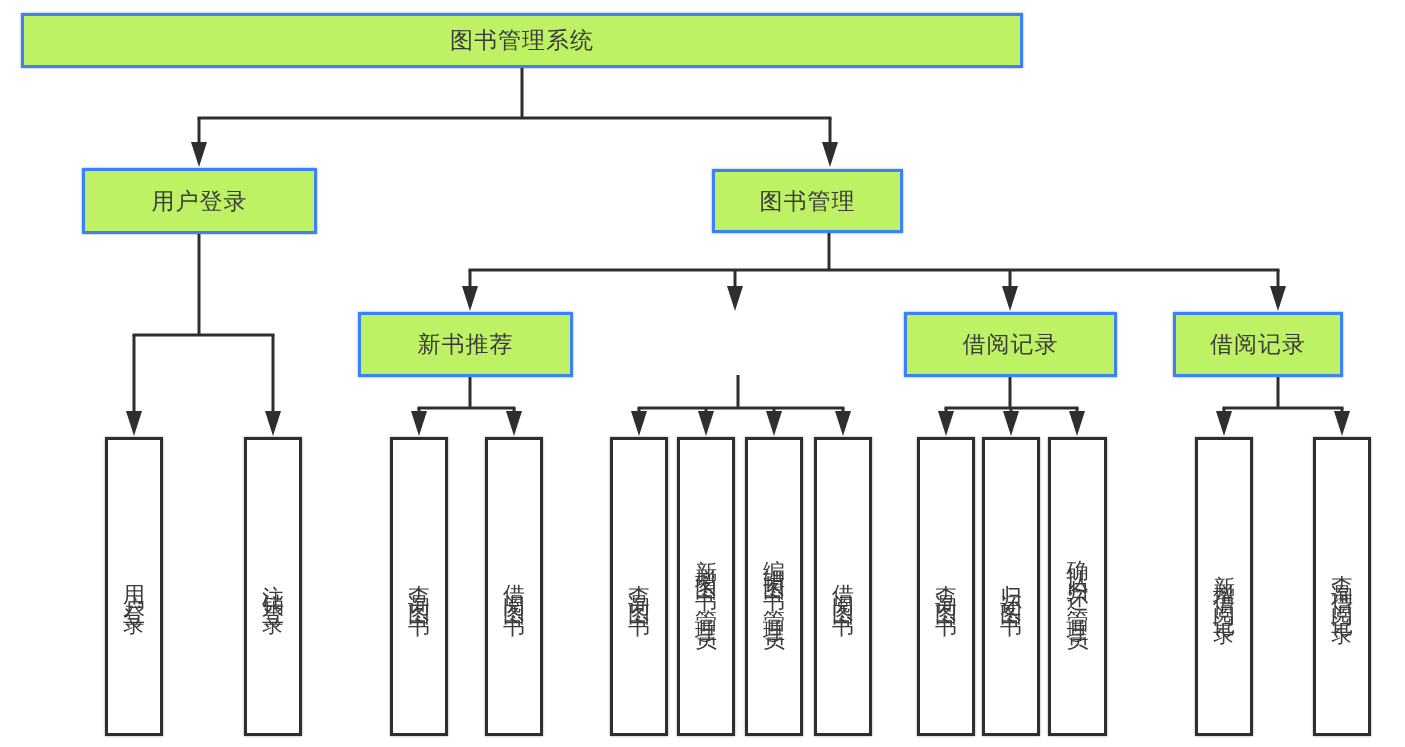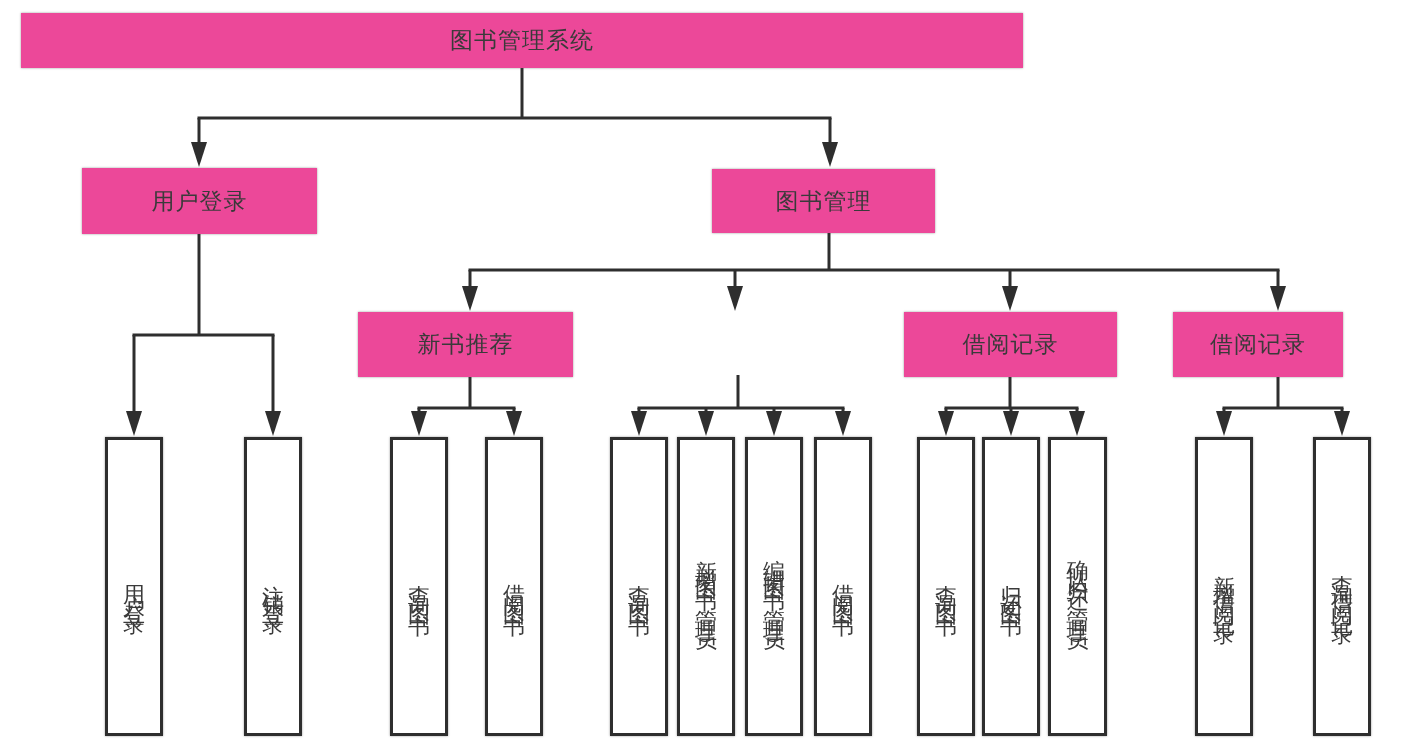--- a/index.html
+++ b/index.html
@@ -19,22 +19,22 @@
     background: #ffffff;
   }
   .connectors {
     position: absolute;
     left: 0; top: 0;
     width: 1405px;
     height: 747px;
   }
   .node {
     position: absolute;
-    background: #ec4899;
-    border: 3px solid #ec4899;
+    background: #bef264;
+    border: 3px solid #3b82f6;
     box-shadow: 0 0 2px rgba(70,70,70,0.55);
     display: flex;
     align-items: center;
     justify-content: center;
     font-size: 23px;
     letter-spacing: 1px;
     color: #3a3a3a;
     white-space: nowrap;
   }
   .leaf {
@@ -137,21 +137,21 @@
       <polygon points="1003,411 1019,411 1011,436"></polygon>
       <polygon points="1069,411 1085,411 1077,436"></polygon>
       <polygon points="1216,411 1232,411 1224,436"></polygon>
       <polygon points="1334,411 1350,411 1342,436"></polygon>
     </g>
   </svg>
 
   <div class="node" style="left:21px; top:13px; width:1002px; height:55px;">图书管理系统</div>
 
   <div class="node" style="left:82px; top:168px; width:235px; height:66px;">用户登录</div>
-  <div class="node" style="left:712px; top:169px; width:223px; height:64px;">图书管理</div>
+  <div class="node" style="left:712px; top:169px; width:191px; height:64px;">图书管理</div>
 
   <div class="node" style="left:358px; top:312px; width:215px; height:65px;">新书推荐</div>
   <div class="node" style="left:904px; top:312px; width:213px; height:65px;">借阅记录</div>
   <div class="node" style="left:1173px; top:312px; width:170px; height:65px;">借阅记录</div>
 
   <div class="leaf" style="left:105px;">
     <span class="vtext">用户登录</span>
   </div>
   <div class="leaf" style="left:244px;">
     <span class="vtext">注销登录</span>

